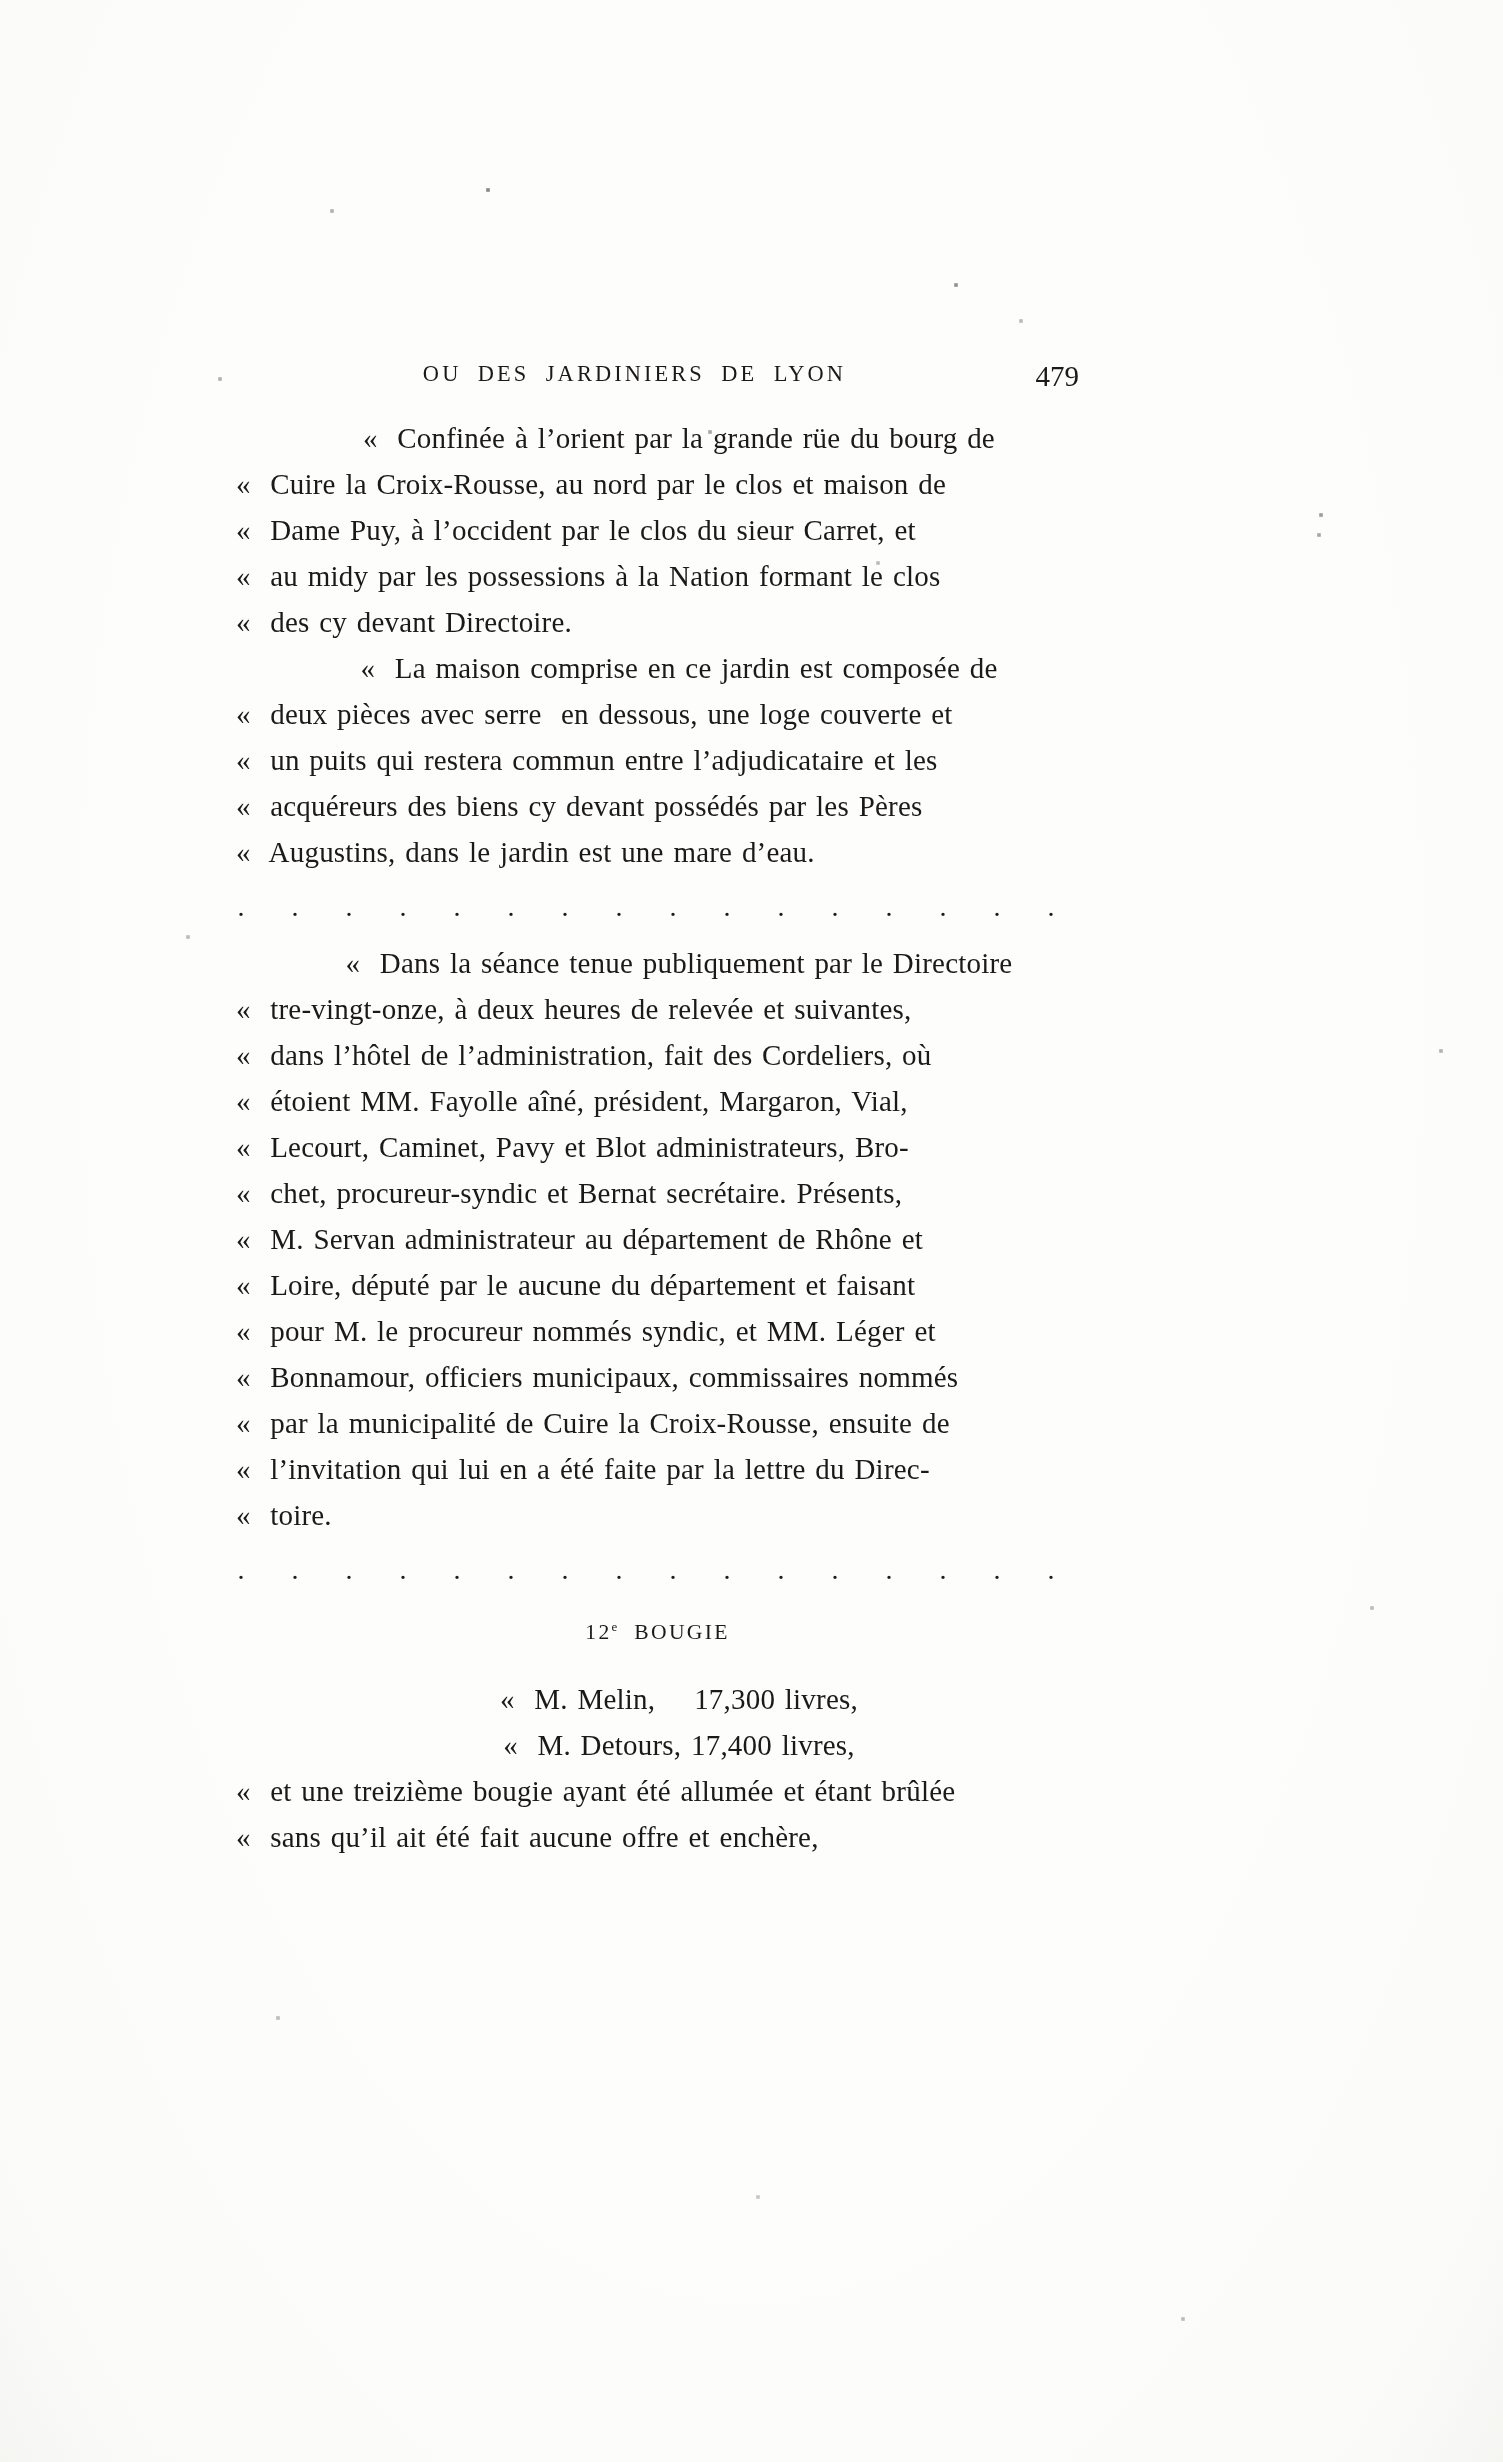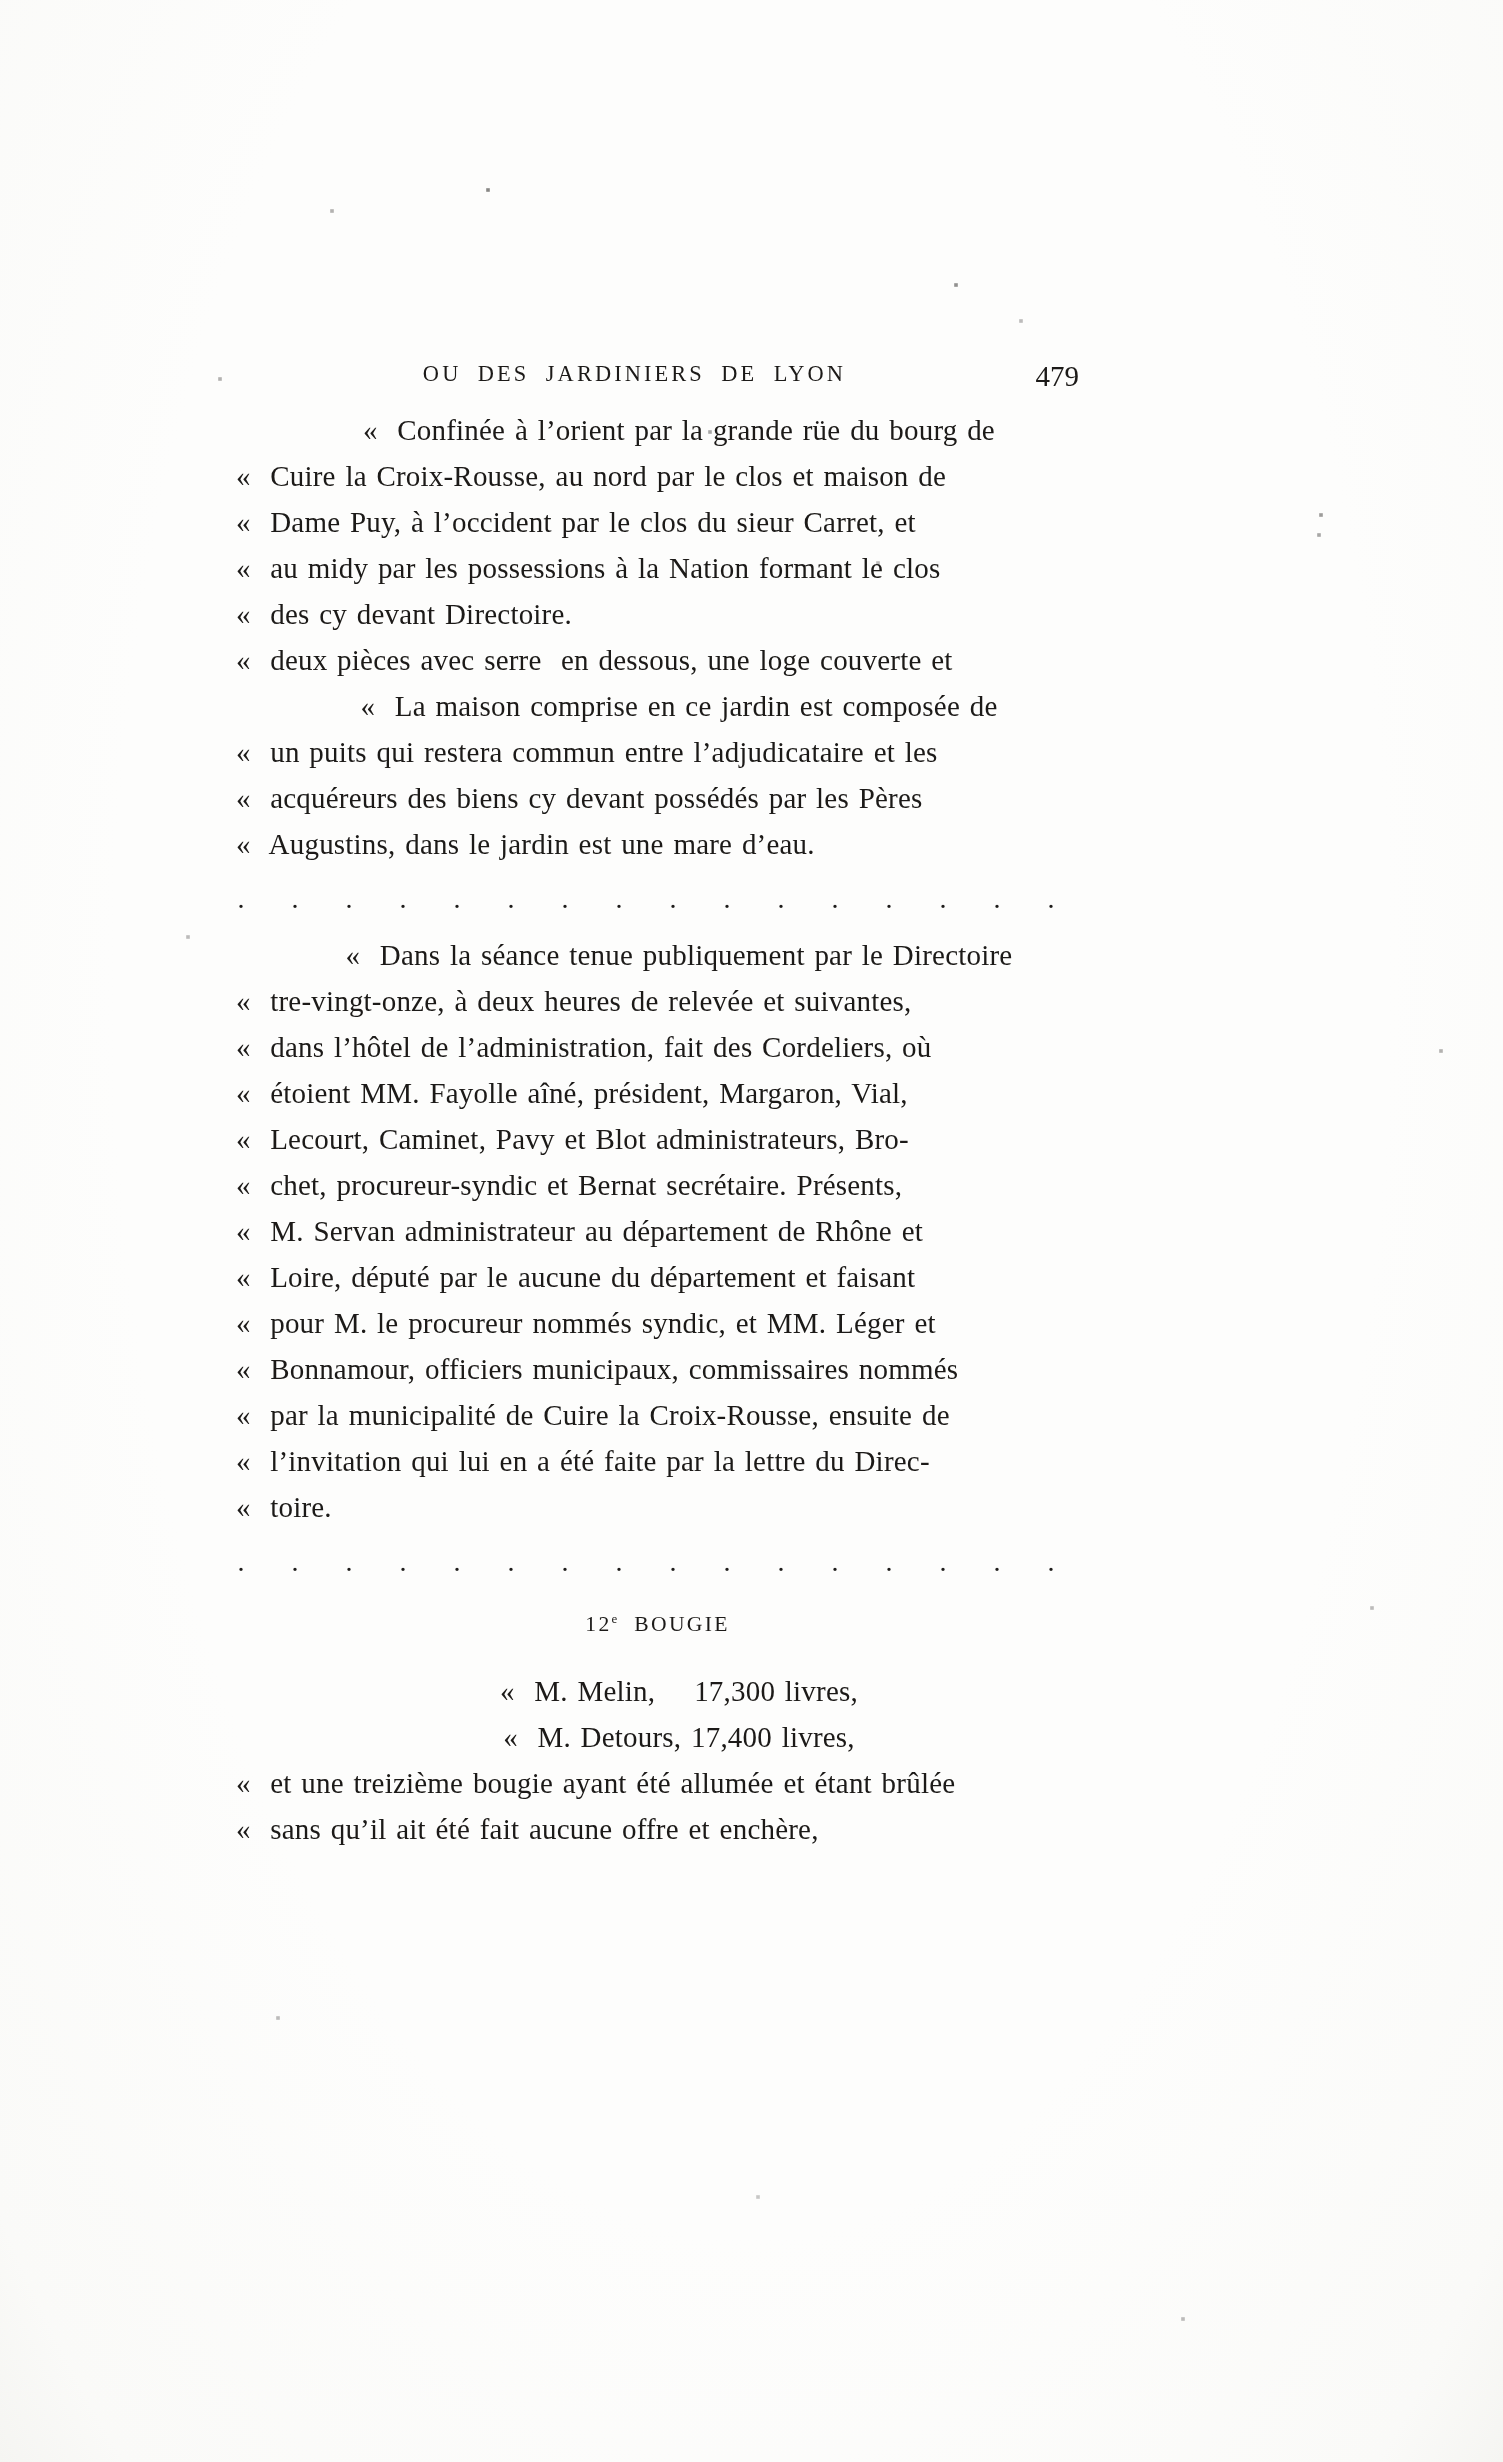--- a/index.html
+++ b/index.html
@@ -20,21 +20,21 @@
   }
   .content {
     position: absolute;
     left: 236px;
     top: 361px;
     width: 843px;
   }
   .page-header {
     position: relative;
     height: 34px;
-    margin-bottom: 12px;
+    margin-bottom: 20px;
   }
   .running-title {
     text-align: center;
     font-size: 22.4px;
     letter-spacing: 3.1px;
     word-spacing: 7.7px;
     padding-right: 46px;
   }
   .page-number {
     position: absolute;
@@ -110,22 +110,22 @@
     </div>
     <div id="text-blocks">
         <div class="paragraph">
           <div class="line indent">«  Confinée à l’orient par la grande rüe du bourg de</div>
           <div class="line">«  Cuire la Croix-Rousse, au nord par le clos et maison de</div>
           <div class="line">«  Dame Puy, à l’occident par le clos du sieur Carret, et</div>
           <div class="line">«  au midy par les possessions à la Nation formant le clos</div>
           <div class="line">«  des cy devant Directoire.</div>
         </div>
         <div class="paragraph">
+          <div class="line indent">«  La maison comprise en ce jardin est composée de</div>
           <div class="line">«  deux pièces avec serre  en dessous, une loge couverte et</div>
-          <div class="line indent">«  La maison comprise en ce jardin est composée de</div>
           <div class="line">«  un puits qui restera commun entre l’adjudicataire et les</div>
           <div class="line">«  acquéreurs des biens cy devant possédés par les Pères</div>
           <div class="line">«  Augustins, dans le jardin est une mare d’eau.</div>
         </div>
         <div class="dots-row">. . . . . . . . . . . . . . . . .</div>
         <div class="paragraph">
           <div class="line indent">«  Dans la séance tenue publiquement par le Directoire</div>
           <div class="line">«  tre-vingt-onze, à deux heures de relevée et suivantes,</div>
           <div class="line">«  dans l’hôtel de l’administration, fait des Cordeliers, où</div>
           <div class="line">«  étoient MM. Fayolle aîné, président, Margaron, Vial,</div>

